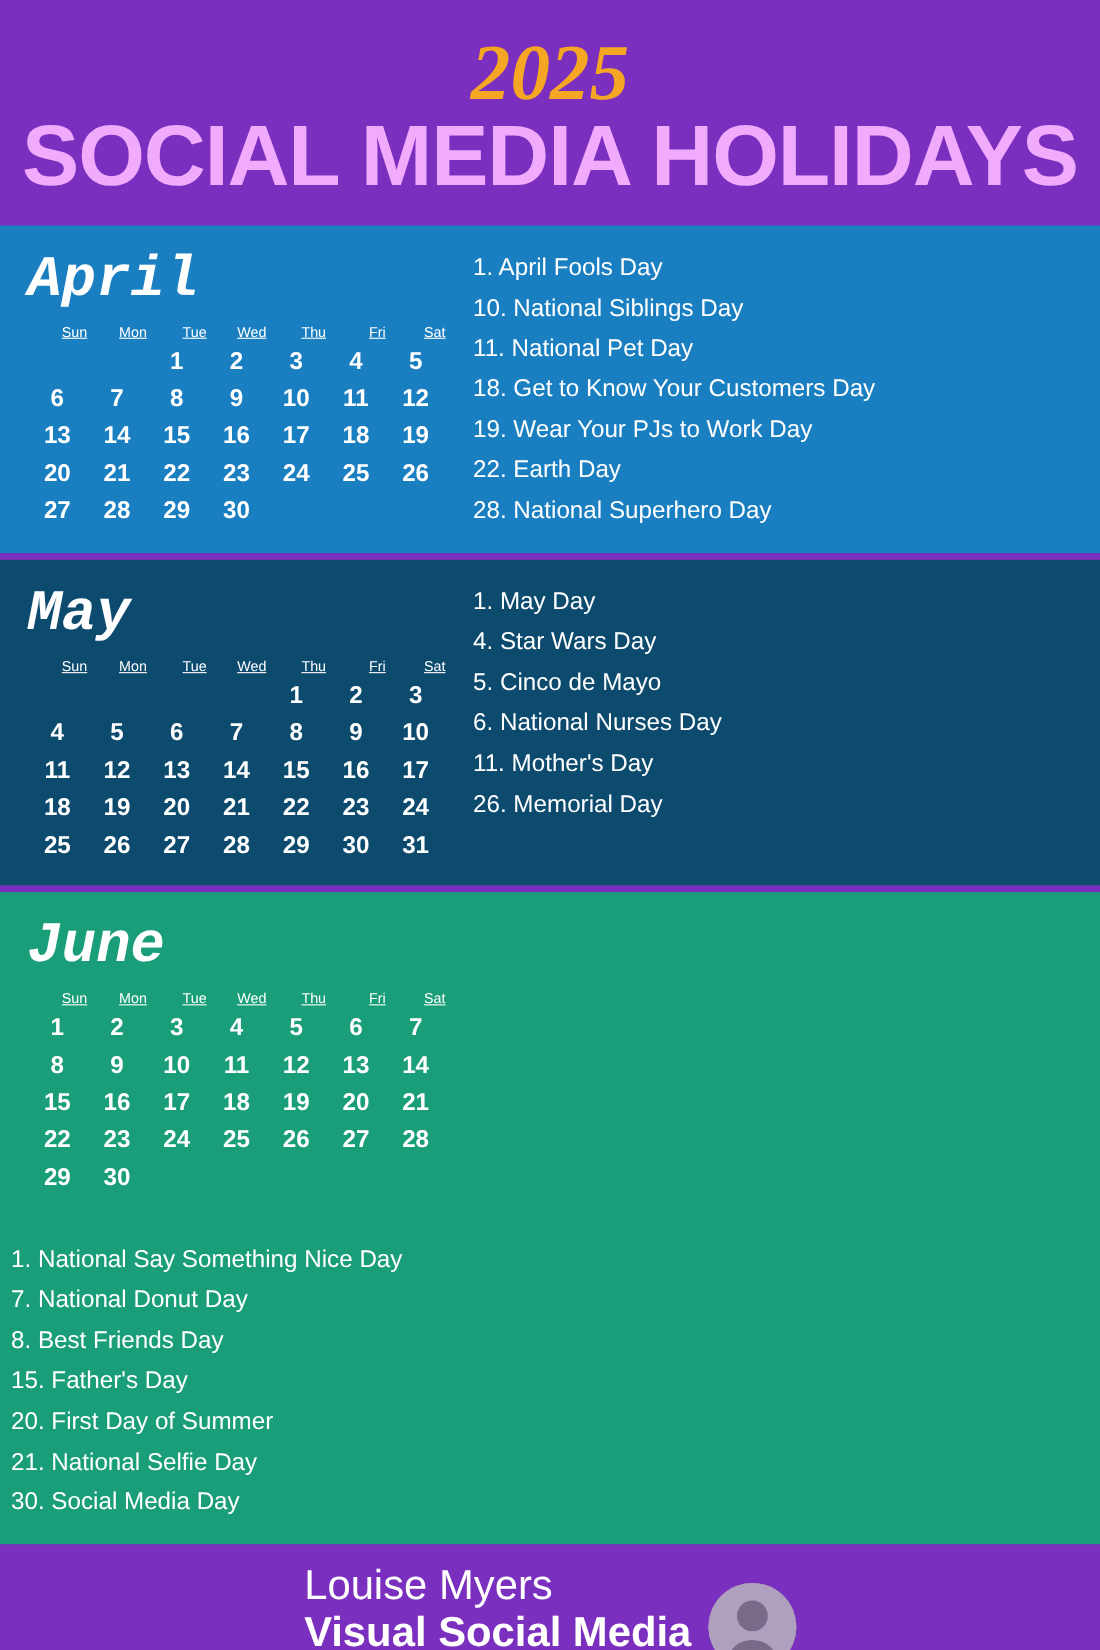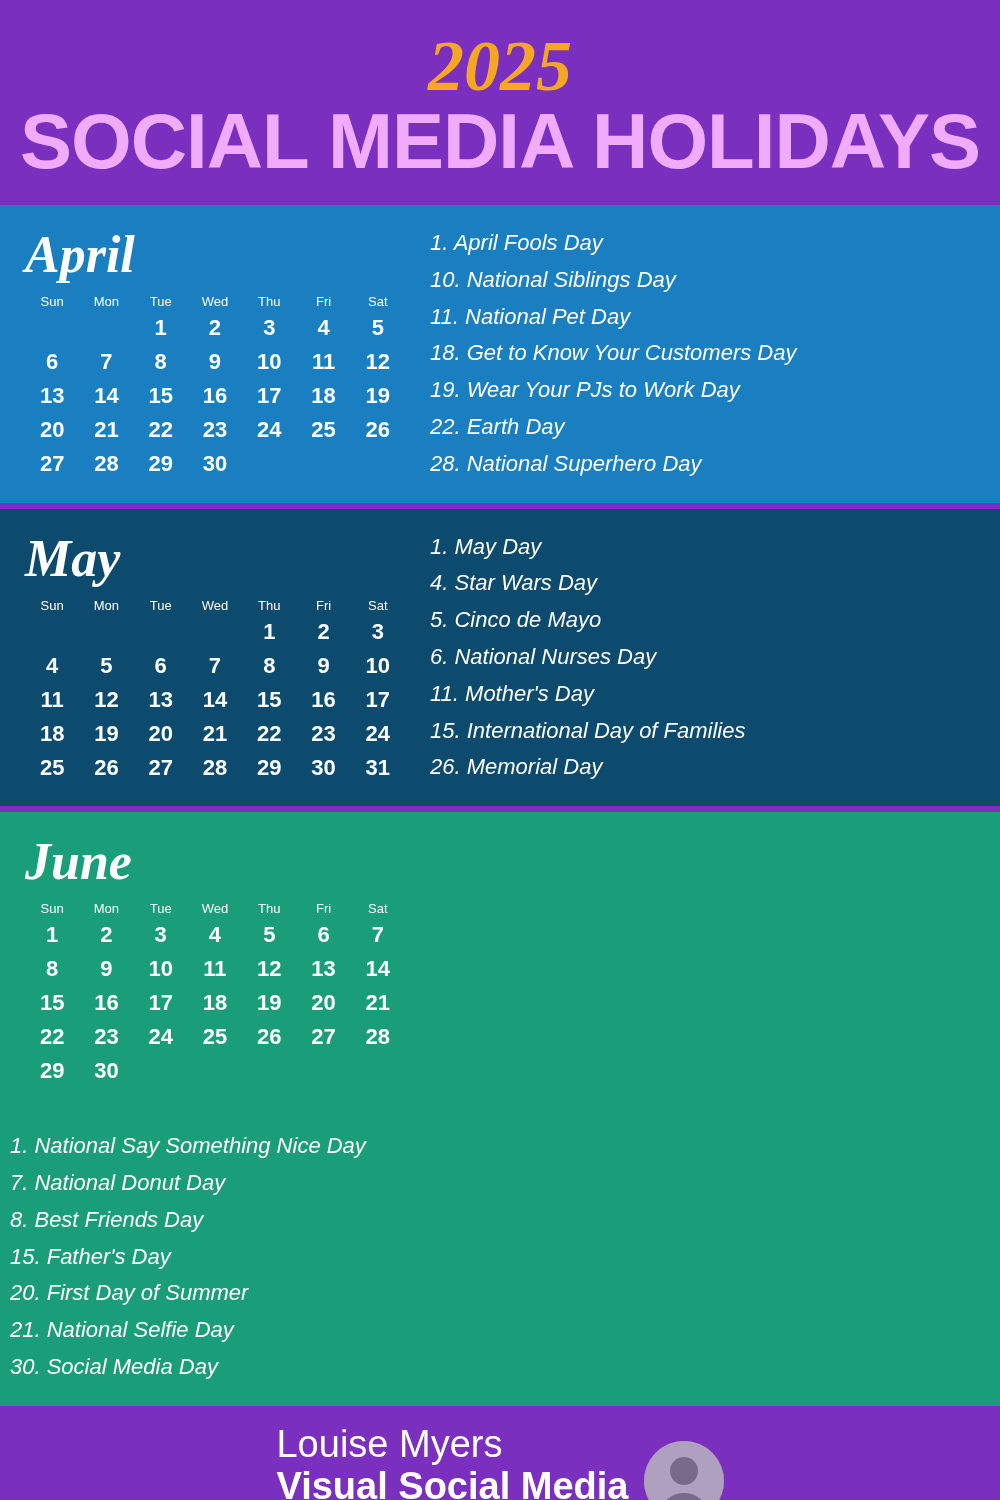--- a/index.html
+++ b/index.html
@@ -43,53 +43,53 @@
     .month-section.april { background: #1a7fc1; }
     .month-section.may   { background: #0c4a6e; }
     .month-section.june  { background: #1a9e7a; flex-direction: column; }
 
     .calendar-side {
       width: 42%;
       padding: 20px 15px 20px 25px;
       color: white;
     }
     .month-name {
-      font-family: Liberation Serif, serif;
+      font-family: Liberation Mono, monospace;
       font-style: italic;
       font-size: 52px;
       color: white;
       font-weight: bold;
       margin-bottom: 8px;
     }
     .cal-grid {
       width: 100%;
       border-collapse: collapse;
     }
     .cal-grid th {
       color: white;
       font-size: 13px;
       font-weight: normal;
-      text-align: center;
+      text-align: right;
       padding: 2px 0;
       width: 14.28%;
+      text-decoration: underline;
     }
     .cal-grid td {
       color: white;
       font-size: 22px;
       font-weight: bold;
       text-align: center;
       padding: 4px 0;
     }
     .cal-grid td.empty { background: transparent; }
 
     .holidays-side {
       width: 58%;
       padding: 20px 36px 20px 10px;
       color: white;
-      font-style: italic;
     }
     .holiday-item {
       font-size: 22px;
       color: white;
       line-height: 1.4;
       padding: 3px 0;
     }
 
     
     .footer {
@@ -299,21 +299,20 @@
             </tr>
           </tbody>
         </table>
       </div>
       <div class="holidays-side">
         <div class="holiday-item">1.   May Day</div>
         <div class="holiday-item">4.   Star Wars Day</div>
         <div class="holiday-item">5.   Cinco de Mayo</div>
         <div class="holiday-item">6.   National Nurses Day</div>
         <div class="holiday-item">11. Mother's Day</div>
-        <div class="holiday-item">15. International Day of Families</div>
         <div class="holiday-item">26. Memorial Day</div>
       </div>
     </div>
     <div class="section-divider"></div>
     <div class="month-section june">
       <div class="calendar-side">
         <div class="month-name">June</div>
         <table class="cal-grid">
           <thead>
             <tr>

